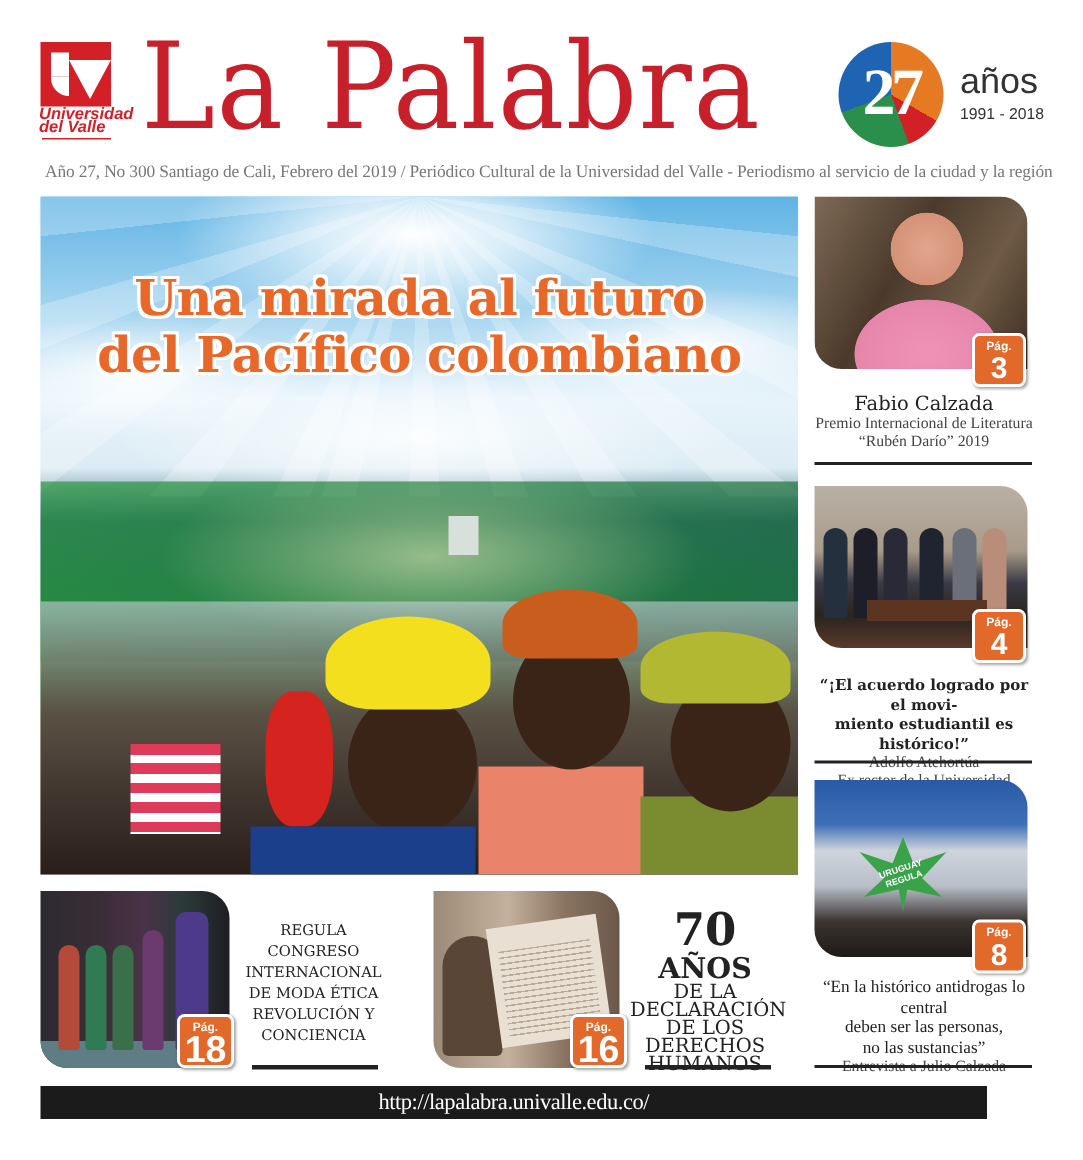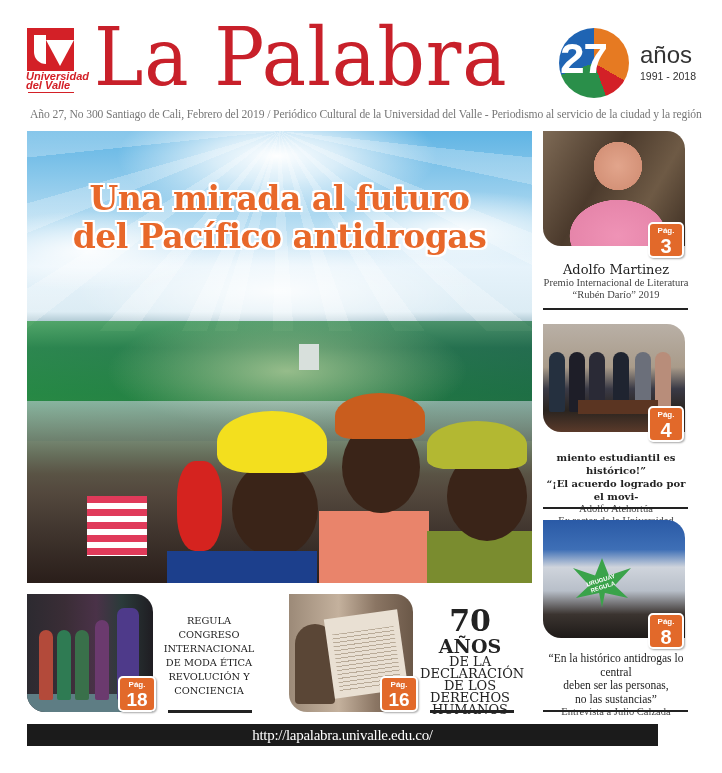--- a/index.html
+++ b/index.html
@@ -15,22 +15,22 @@
   .logo-uv .box .w3 { position: absolute; left: 7px; top: 23px; width: 12px; height: 13px; background: #fff; border-radius: 0 0 0 12px; }
   .logo-uv .name { position: absolute; left: 0; top: 44px; width: 50px; text-align: left;
       font-family: "Liberation Sans", sans-serif; font-weight: bold; font-size: 11px; line-height: 9px; color: #d32027; font-style: italic; }
   .logo-uv .rule { position: absolute; left: 2px; top: 64px; width: 46px; height: 1px; background: #d32027; }
 
   .masthead-title { position: absolute; left: 94px; top: 12px; font-family: "DejaVu Serif", serif;
       font-size: 80px; line-height: 92px; color: #c8202a; letter-spacing: 1px; font-weight: normal; transform: scaleX(0.93); transform-origin: left top; }
 
   .anniv-logo { position: absolute; left: 559px; top: 28px; width: 70px; height: 70px; border-radius: 50%;
       background: conic-gradient(#e67a22 0deg 120deg, #d32027 120deg 160deg, #2a8f4a 160deg 250deg, #1f64b3 250deg 360deg); }
-  .anniv-logo .num { position: absolute; left: 0; top: 8px; width: 70px; 
-      font-family: Liberation Mono, monospace; font-weight: bold; font-size: 44px; color: #fff; letter-spacing: -3px; }
+  .anniv-logo .num { position: absolute; left: 0; top: 8px; width: 70px; text-align: center;
+      font-family: Liberation Serif, serif; font-weight: bold; font-size: 44px; color: #fff; letter-spacing: -3px; }
   .anniv-text { position: absolute; left: 640px; top: 44px; }
   .anniv-text .anos { font-family: "Liberation Sans", sans-serif; font-size: 24px; line-height: 22px; color: #333; }
   .anniv-text .years { font-family: Liberation Sans, sans-serif; font-size: 10.5px; color: #333; margin-top: 4px; }
 
   .dateline { position: absolute; left: 30px; top: 108px; width: 680px; font-family: "Liberation Serif", serif;
       font-size: 11.6px; color: #777; white-space: nowrap; letter-spacing: -0.1px; }
 
   
   .cover { position: absolute; left: 27px; top: 131px; width: 505px; height: 452px; overflow: hidden;
       background:
@@ -69,21 +69,21 @@
   .headline .l3 { display: block; font-size: 42px; line-height: 48px; letter-spacing: -0.5px; }
 
   
   .side-photo { position: absolute; border-radius: 0 18px 0 18px; overflow: hidden; }
   .pag-badge { position: absolute; width: 36px; height: 36px; background: #e2692a; border-radius: 5px;
       border: 2px solid #fff; box-shadow: 1px 1px 2px rgba(0,0,0,0.35); text-align: center; color: #fff;
       font-family: "Liberation Sans", sans-serif; }
   .pag-badge .pg { display: block; font-size: 8px; line-height: 10px; margin-top: 2px; font-weight: bold; }
   .pag-badge .n { display: block; font-size: 20px; line-height: 20px; font-weight: bold; }
   .pag-badge.wide { width: 38px; }
-  .pag-badge.wide .n { font-size: 19px; }
+  .pag-badge.wide .n { font-size: 25px; }
 
   .photo-fabio { left: 543px; top: 131px; width: 142px; height: 115px;
       background: radial-gradient(ellipse 40px 40px at 75px 35px, #e2a58c 0%, #d49278 60%, rgba(0,0,0,0) 61%),
                   radial-gradient(ellipse 60px 45px at 75px 105px, #ef93b6 0%, #e685aa 80%, rgba(0,0,0,0) 81%),
                   linear-gradient(120deg, #7e6a55 0%, #4b3a2c 40%, #6e5a45 70%, #3d2e22 100%); }
   .photo-acuerdo { left: 543px; top: 324px; width: 142px; height: 108px;
       background: linear-gradient(180deg, #b9b0a6 0%, #a99b8a 40%, #3a3a46 60%, #2a241f 80%, #5a3a2a 100%); }
   .photo-acuerdo .fig { position: absolute; bottom: 20px; width: 16px; height: 60px; border-radius: 8px 8px 2px 2px; background: #25303f; }
   .photo-acuerdo .table { position: absolute; left: 35px; bottom: 18px; width: 80px; height: 14px; background: #5b3522; }
   .photo-uruguay { left: 543px; top: 520px; width: 142px; height: 118px;
@@ -161,51 +161,51 @@
   <div class="person face2"></div>
   <div class="wrap2"></div>
   <div class="dress3"></div>
   <div class="person face3"></div>
   <div class="wrap3"></div>
   <div class="dress1"></div>
 </div>
 
 <div class="headline">
   <span class="l1">Una mirada al futuro</span>
-  <span class="l2">del Pacífico antidrogas</span>
+  <span class="l2">del Pacífico colombiano</span>
 </div>
 
 <div class="side-photo photo-fabio"></div>
 <div class="pag-badge" style="left:648px; top:222px;">
   <span class="pg">Pág.</span>
   <span class="n">3</span>
 </div>
 <div class="side-caption" style="top:262px;">
-  <div class="cap-name">Adolfo Martinez</div>
+  <div class="cap-name">Fabio Calzada</div>
   <div class="cap-sub">Premio Internacional de Literatura</div>
   <div class="cap-sub">“Rubén Darío” 2019</div>
 </div>
 <div class="side-rule" style="top:308px;"></div>
 
 <div class="side-photo photo-acuerdo">
   <div class="fig" style="left:6px;"></div>
   <div class="fig" style="left:26px; background:#1e1e28;"></div>
   <div class="fig" style="left:46px; background:#2a2a36;"></div>
   <div class="fig" style="left:70px; background:#1f2430;"></div>
   <div class="fig" style="left:92px; background:#6b6f7a;"></div>
   <div class="fig" style="left:112px; background:#b88d7a;"></div>
   <div class="table"></div>
 </div>
 <div class="pag-badge" style="left:648px; top:406px;">
   <span class="pg">Pág.</span>
   <span class="n">4</span>
 </div>
 <div class="side-caption" style="top:451px;">
+  <div class="cap-quote b">“¡El acuerdo logrado por el movi-</div>
   <div class="cap-quote b">miento estudiantil es histórico!”</div>
-  <div class="cap-quote b">“¡El acuerdo logrado por el movi-</div>
   <div class="cap-sub">Adolfo Atehortúa</div>
   <div class="cap-sub">Ex rector de la Universidad Pedagógica</div>
 </div>
 <div class="side-rule" style="top:507px;"></div>
 
 <div class="side-photo photo-uruguay">
   <div class="leaf"></div>
   <div class="leaf-text">URUGUAY REGULA</div>
 </div>
 <div class="pag-badge" style="left:648px; top:613px;">

